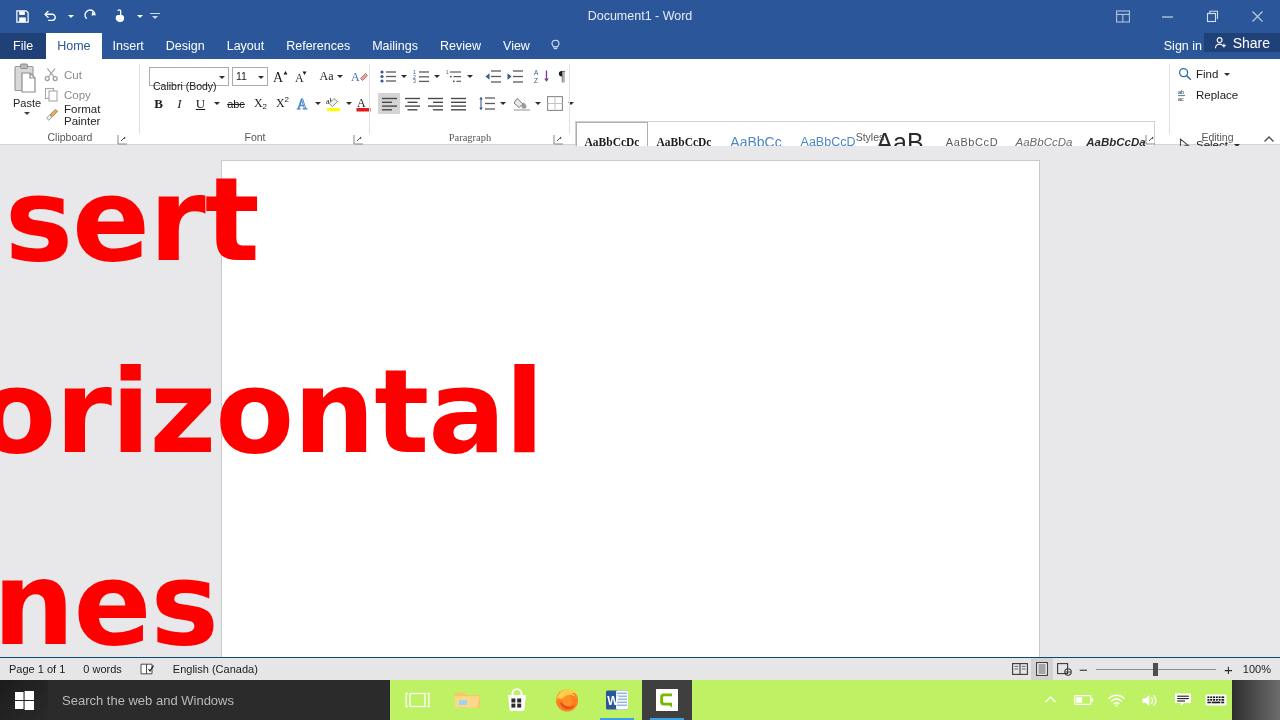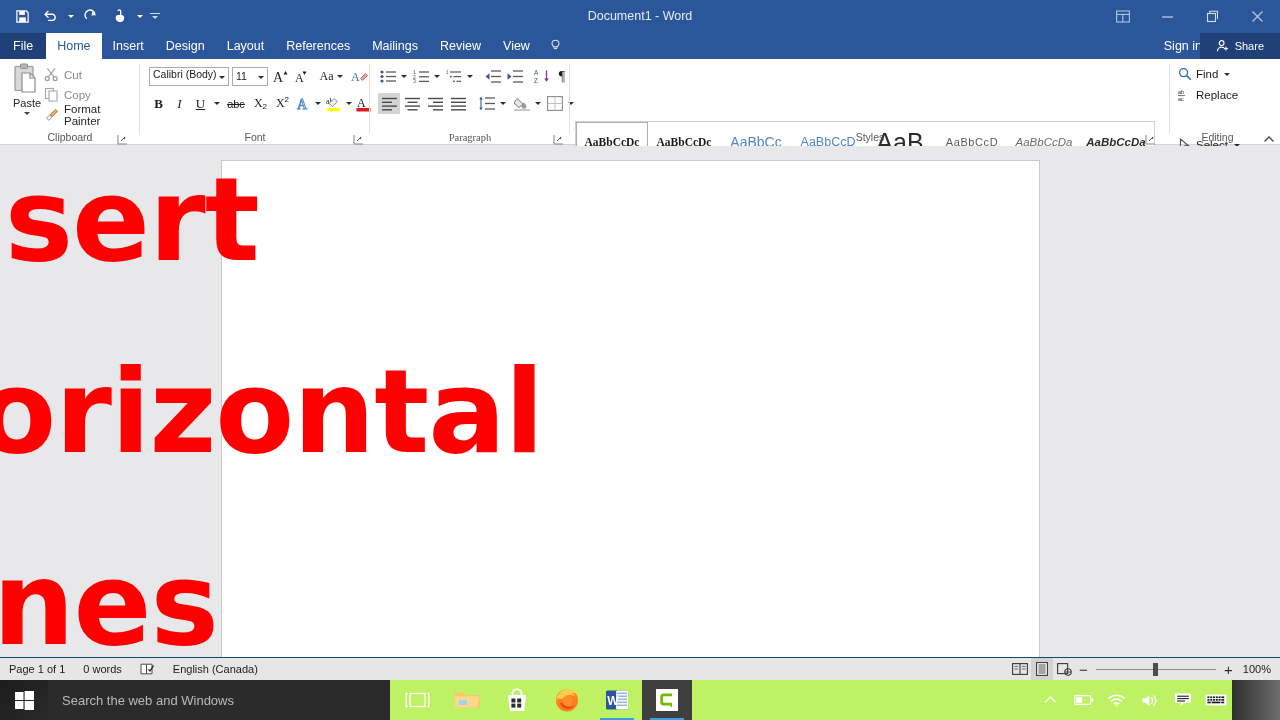--- a/index.html
+++ b/index.html
@@ -48,22 +48,22 @@
     height:26px; line-height:26px; padding:0 11px; font-size:12.5px; color:#ffffff; white-space:nowrap;
   }
   .tab.file { background:#1f4178; padding:0 13px; }
   .tab.active { background:#ffffff; color:#2b579a; }
   .tellme {
     height:26px; line-height:26px; display:flex; align-items:center; gap:5px;
     padding:0 8px; font-size:12px; color:#e3eaf5; font-style:italic;
   }
   .signin { position:absolute; right:78px; top:0; height:26px; line-height:26px; font-size:12.5px; color:#ffffff; }
   .share {
-    position:absolute; right:0; top:0; height:26px; padding:0 16px;
-    display:flex; align-items:center; gap:5px; font-size:11px; color:#ffffff;
+    position:absolute; right:0; top:0; height:19px; padding:0 10px;
+    display:flex; align-items:center; gap:5px; font-size:14px; color:#ffffff;
     background:#1f4178;
   }
 
   
   .ribbon {
     position:absolute; left:0; top:59px; width:1280px; height:86px;
     background:#ffffff; border-bottom:1px solid #d4d4d4;
   }
   .rgroup { position:absolute; top:0; height:86px; }
   .rgroup-label {
@@ -324,21 +324,21 @@
             <path d="M4 7l4-4" stroke="#555" stroke-width="1"></path>
             <path d="M8.2 2.6v2.4h-2.4z" fill="#555"></path>
           </svg>
       </div>
       <div class="rgroup-sep" style="right:0;"></div>
     </div>
 
     <div class="rgroup" style="left:140px; width:230px;">
 
       <div style="position:absolute; left:9px; top:8px; width:80px; height:19px; border:1px solid #ababab; background:#fff;">
-        <span style="position:absolute; left:3px; top:0; font-size:10.5px; color:#1a1a1a; white-space:nowrap;">Calibri (Body)</span>
+        <span style="position:absolute; left:3px; top:12px; font-size:10.5px; color:#1a1a1a; white-space:nowrap;">Calibri (Body)</span>
         <span class="combo-arrow"></span>
       </div>
 
       <div style="position:absolute; left:92px; top:8px; width:36px; height:19px; border:1px solid #ababab; background:#fff;">
         <span style="position:absolute; left:3px; top:2px; font-size:10.5px; color:#1a1a1a;">11</span>
         <span class="combo-arrow"></span>
       </div>
 
       <div class="f-btn" style="left:131px; top:7px; width:20px;">
         <svg width="18" height="18" viewBox="0 0 18 18">

